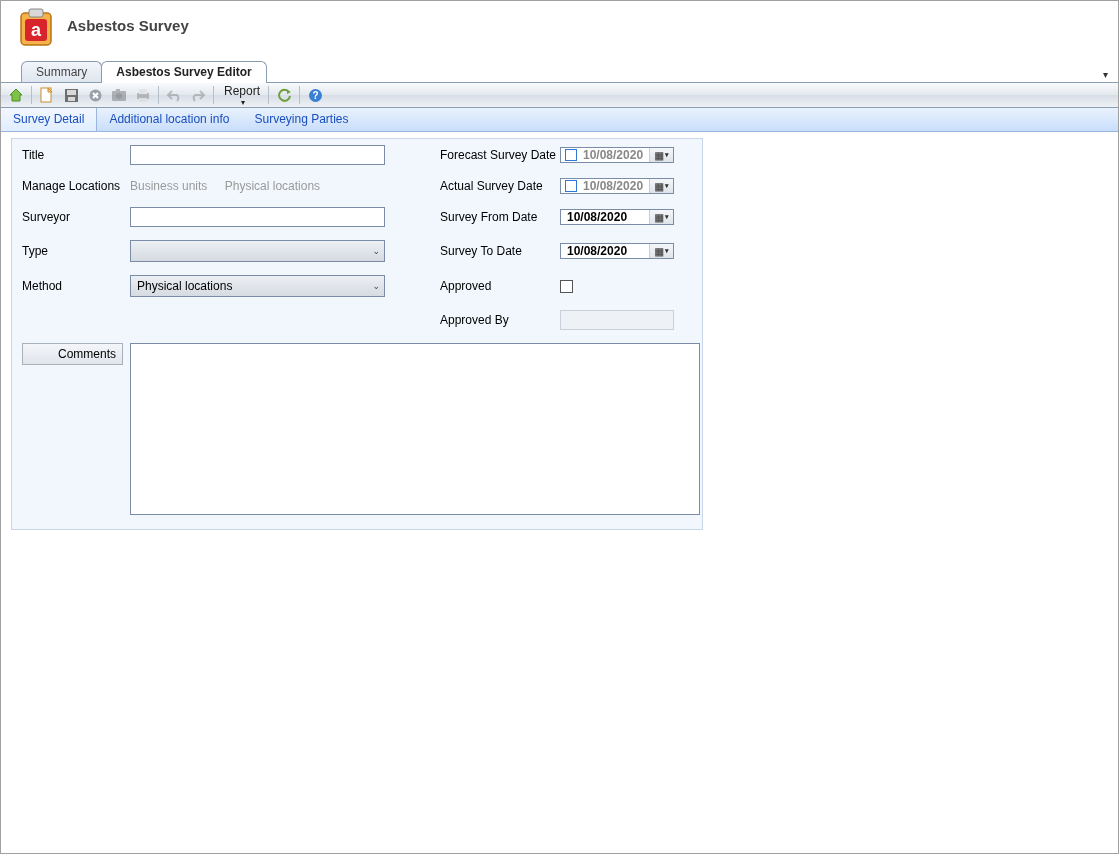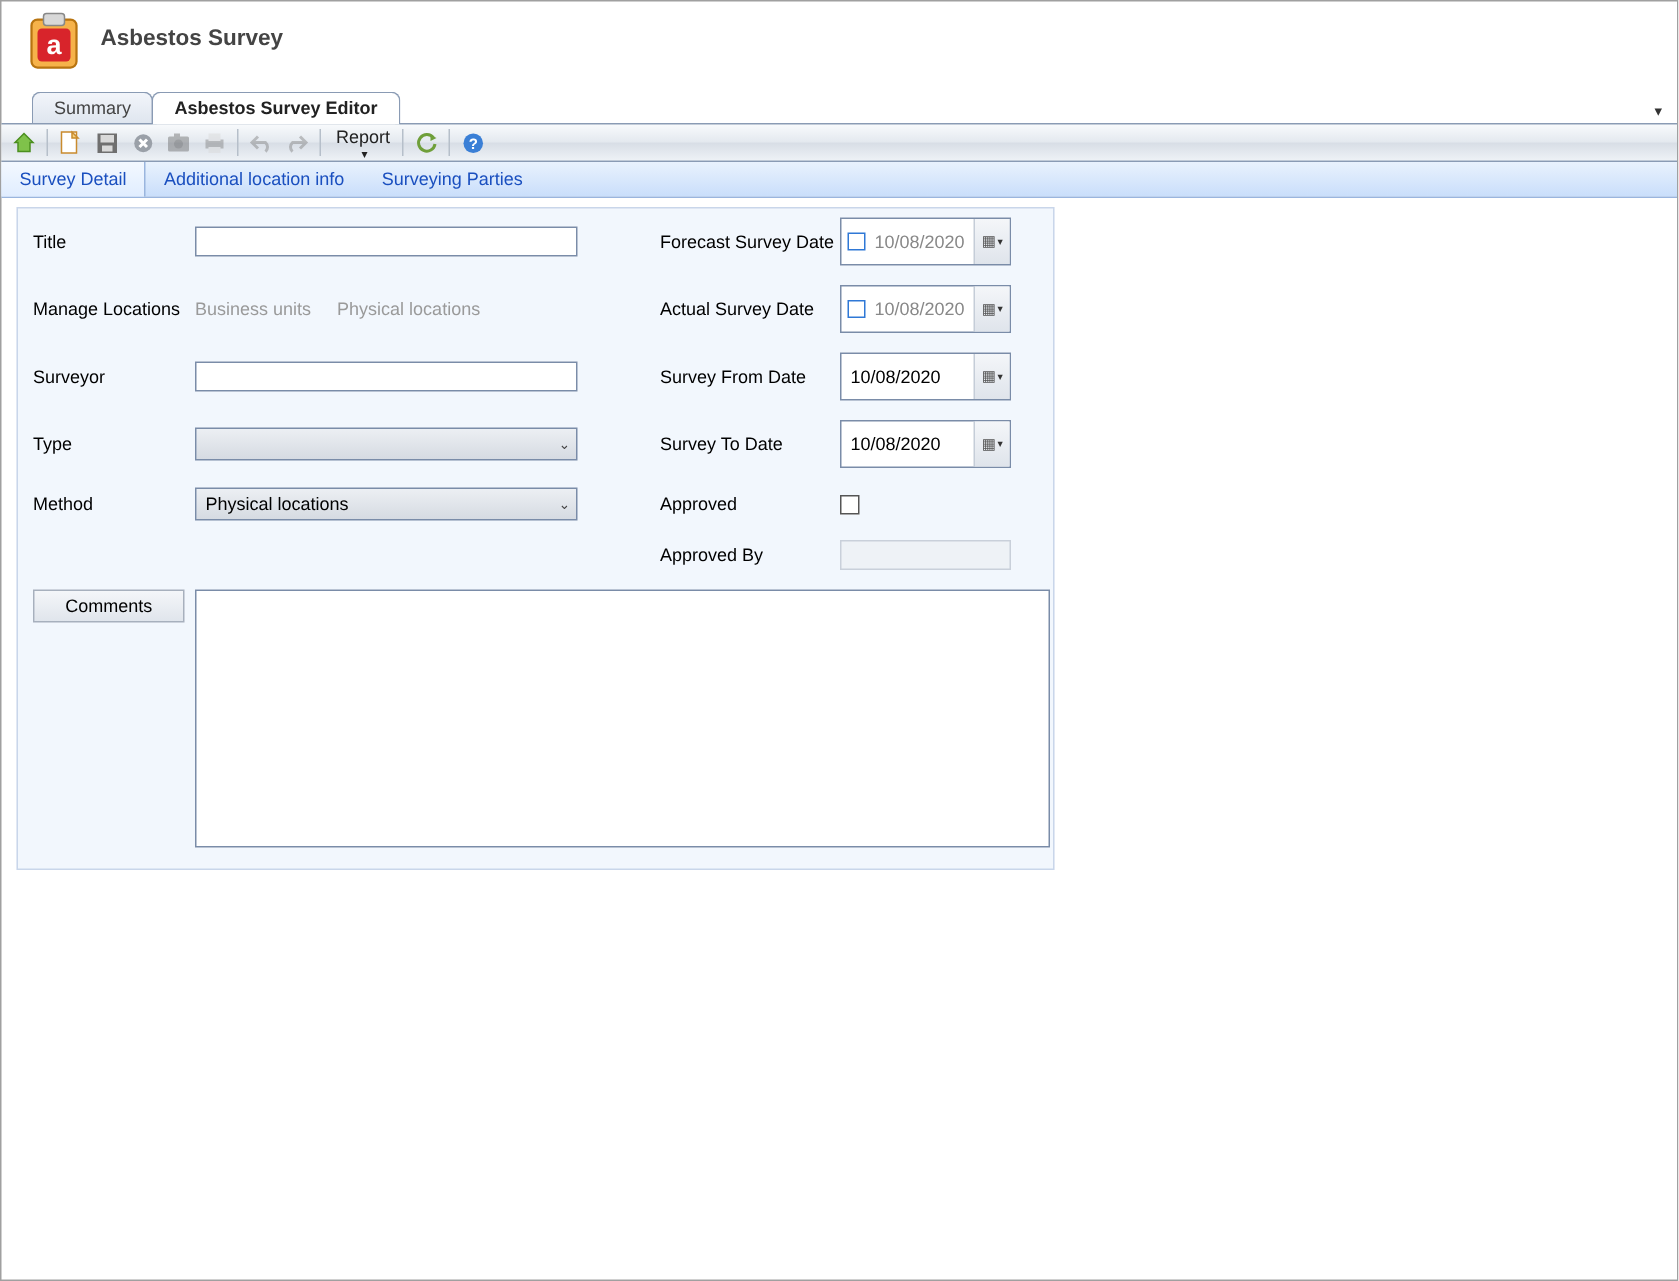--- a/index.html
+++ b/index.html
@@ -179,22 +179,23 @@
     color: #444;
   }
   .links { font-size: 12px; color: #9a9a9a; }
   .links span { margin-right: 14px; cursor: pointer; }
 
   .date-field {
     display: flex;
     align-items: center;
     border: 1px solid #7a8ca8;
     background: #fff;
-    height: 32px;
+    height: 16px;
     width: 114px;
+    font-weight: bold;
   }
   .date-field .prechk {
     width: 12px; height: 12px;
     border: 1px solid #2f78d6;
     margin: 0 4px;
   }
   .date-field .dtxt {
     flex: 1;
     font-size: 12px;
     color: #000;
@@ -242,21 +243,21 @@
     display: grid;
     grid-template-columns: 108px auto;
     margin-top: 13px;
     align-items: start;
   }
   .comments-btn {
     width: 101px;
     height: 22px;
     border: 1px solid #a7b0bd;
     background: linear-gradient(#f4f6f9, #e0e5ec);
-    text-align: center;
+    text-align: right;
     padding: 3px 6px;
     font-size: 12px;
     cursor: pointer;
   }
   .comments-area {
     width: 570px;
     height: 172px;
     border: 1px solid #7a8ca8;
     background: #fff;
     resize: none;

